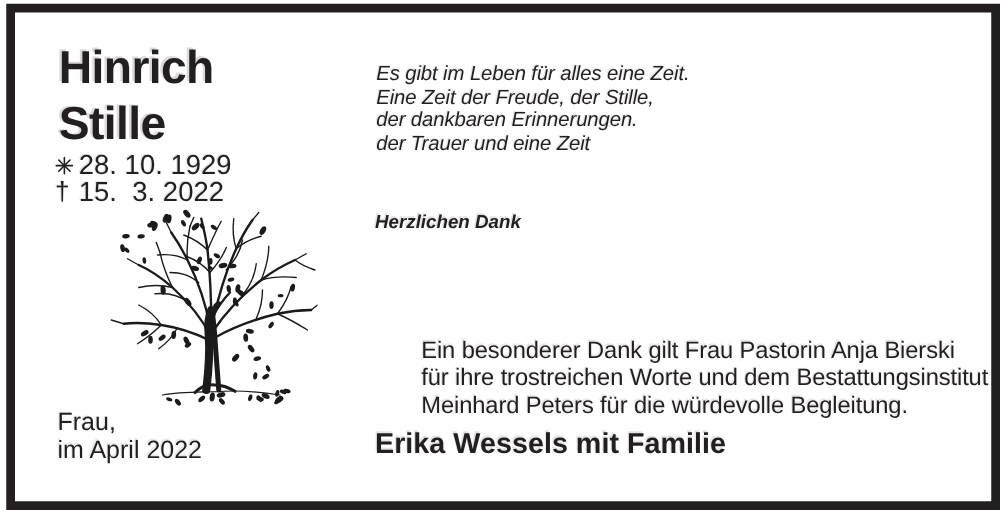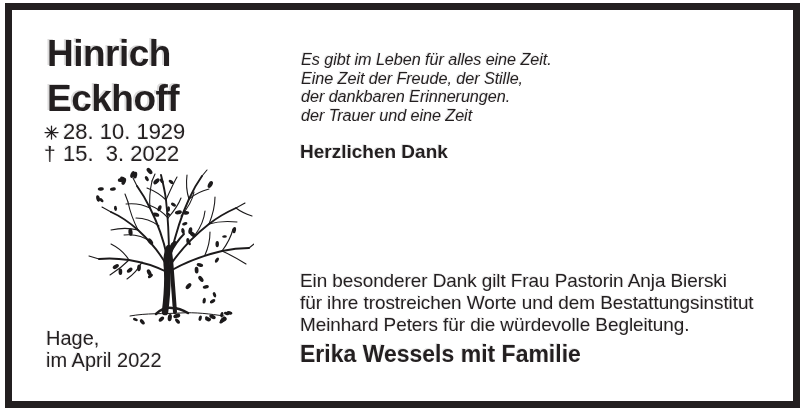--- a/index.html
+++ b/index.html
@@ -19,38 +19,38 @@
   .sym svg{position:relative;top:1px;}
   .dagger{font-size:21px;}
   .date-text{white-space:pre;}
   .tree{position:absolute;left:78px;top:166px;}
   .place{position:absolute;left:46px;top:328px;font-size:20px;line-height:21.5px;
          text-shadow:-1px -1px 0 rgba(35,31,32,0.10);}
   
   .poem{position:absolute;left:301px;top:38px;font-size:16.3px;font-style:italic;
         line-height:18.6px;letter-spacing:-0.1px;
         text-shadow:-1px -1px 0 rgba(35,31,32,0.10);margin-top:12px;}
-  .heading{position:absolute;left:300px;top:141px;font-size:19px;font-weight:bold;
-        line-height:22px;text-shadow:-1px -1px 0 rgba(35,31,32,0.12);}
+  .heading{position:absolute;left:300px;top:167px;font-size:15px;font-weight:bold;
+        line-height:22px;text-shadow:-1px -1px 0 rgba(35,31,32,0.12);font-style:italic;}
   .para{position:absolute;left:300px;font-size:19px;line-height:22px;
         letter-spacing:-0.1px;text-shadow:-1px -1px 0 rgba(35,31,32,0.10);}
   .p1{top:178px;}
-  .p2{top:270px;}
+  .p2{top:270px;margin-left:37px;}
   .signature{position:absolute;left:300px;top:343px;font-size:23px;font-weight:bold;
         line-height:22px;text-shadow:-1px -1px 0 rgba(35,31,32,0.12);}
 </style>
 </head>
 <body>
 
 <div class="page">
   <div class="frame"></div>
 
   <div class="name">
     <div>Hinrich</div>
-    <div>Eckhoff</div>
+    <div>Stille</div>
   </div>
 
   <div class="dates">
     <div class="date-row">
       <span class="sym">
         <svg width="15" height="15" viewBox="0 0 15 15">
           <g stroke="#231f20" stroke-width="1.25" stroke-linecap="round">
             <line x1="7.5" y1="1" x2="7.5" y2="14"></line>
             <line x1="1" y1="7.5" x2="14" y2="7.5"></line>
             <line x1="3" y1="3" x2="12" y2="12"></line>
@@ -184,21 +184,21 @@
         <ellipse rx="3" ry="1.7" transform="translate(143.5,155.7) rotate(152) scale(0.80)"></ellipse>
         <ellipse rx="3" ry="1.7" transform="translate(57.4,153.5) rotate(19) scale(0.84)"></ellipse>
         <ellipse rx="3" ry="1.7" transform="translate(143.8,148.7) rotate(106) scale(0.92)"></ellipse>
         <ellipse rx="3" ry="1.7" transform="translate(130.1,153.2) rotate(10) scale(1.00)"></ellipse>
         <ellipse rx="3" ry="1.7" transform="translate(151.6,146.8) rotate(15) scale(0.97)"></ellipse>
         <ellipse rx="3" ry="1.7" transform="translate(129.6,152.9) rotate(49) scale(1.02)"></ellipse>
       </g>
   </svg>
 
   <div class="place">
-    <div>Hage,</div>
+    <div>Frau,</div>
     <div>im April 2022</div>
   </div>
 
   <div class="poem">
     <div>Es gibt im Leben für alles eine Zeit.</div>
     <div>Eine Zeit der Freude, der Stille,</div>
     <div>der dankbaren Erinnerungen.</div>
     <div>der Trauer und eine Zeit</div>
   </div>
 

